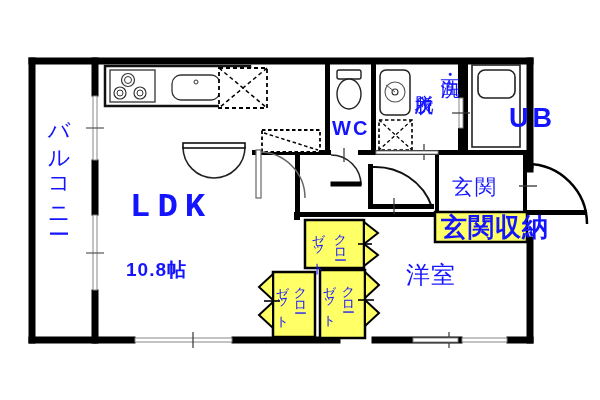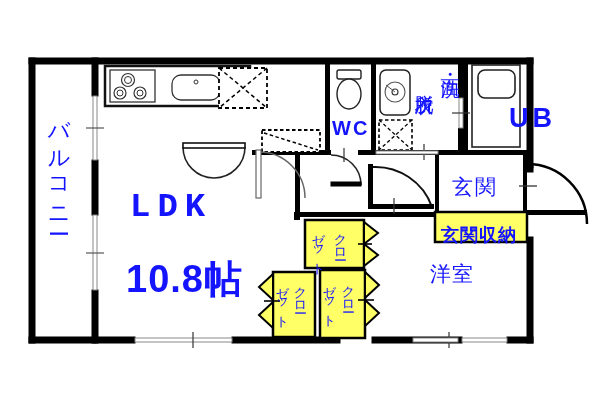--- a/index.html
+++ b/index.html
@@ -214,35 +214,35 @@
 
       <rect x="435" y="212" width="92" height="30" fill="#ffff66" stroke="#000000" stroke-width="2.5"></rect>
     </g>
 
   </svg>
 
   <div class="label vlabel" style="left:48px; top:106px; font-size:22px; letter-spacing:4px;">バルコニー</div>
 
   <div class="label" style="left:130px; top:190px; font-size:34px; font-weight:bold; letter-spacing:7px;font-family:Liberation Mono, monospace;">LDK</div>
 
-  <div class="label" style="left:126px; top:260px; font-size:38px; font-weight:bold; letter-spacing:1px;">10.8帖</div>
+  <div class="label" style="left:126px; top:260px; font-size:19px; font-weight:bold; letter-spacing:1px;">10.8帖</div>
 
   <div class="label" style="left:332px; top:118px; font-size:20px; font-weight:bold; letter-spacing:2px;">WC</div>
 
   <div class="label vlabel" style="left:440px; top:64px; font-size:19px;">洗面・</div>
 
   <div class="label vlabel" style="left:414px; top:80px; font-size:19px;">脱衣所</div>
 
   <div class="label" style="left:479px; top:105px; font-size:27px; font-weight:bold; letter-spacing:4px;margin-left:30px;">UB</div>
 
   <div class="label" style="left:452px; top:176px; font-size:21px; letter-spacing:2px;">玄関</div>
 
-  <div class="label" style="left:441px; top:226px; font-size:18px; font-weight:bold; letter-spacing:1px;">玄関収納</div>
-
-  <div class="label" style="left:430px; top:263px; font-size:21px; letter-spacing:1px;">洋室</div>
+  <div class="label" style="left:441px; top:214px; font-size:26px; font-weight:bold; letter-spacing:1px;">玄関収納</div>
+
+  <div class="label" style="left:406px; top:263px; font-size:24px; letter-spacing:1px;">洋室</div>
 
 
   <div class="closet-label" style="left:334px; top:224px; font-size:13px;">クロー</div>
   <div class="closet-label" style="left:312px; top:224px; font-size:13px;">ゼット</div>
 
   <div class="closet-label" style="left:342px; top:276px; font-size:13px;">クロー</div>
   <div class="closet-label" style="left:323px; top:276px; font-size:13px;">ゼット</div>
 
   <div class="closet-label" style="left:294px; top:277px; font-size:13px;">クロー</div>
   <div class="closet-label" style="left:276px; top:277px; font-size:13px;">ゼット</div>

